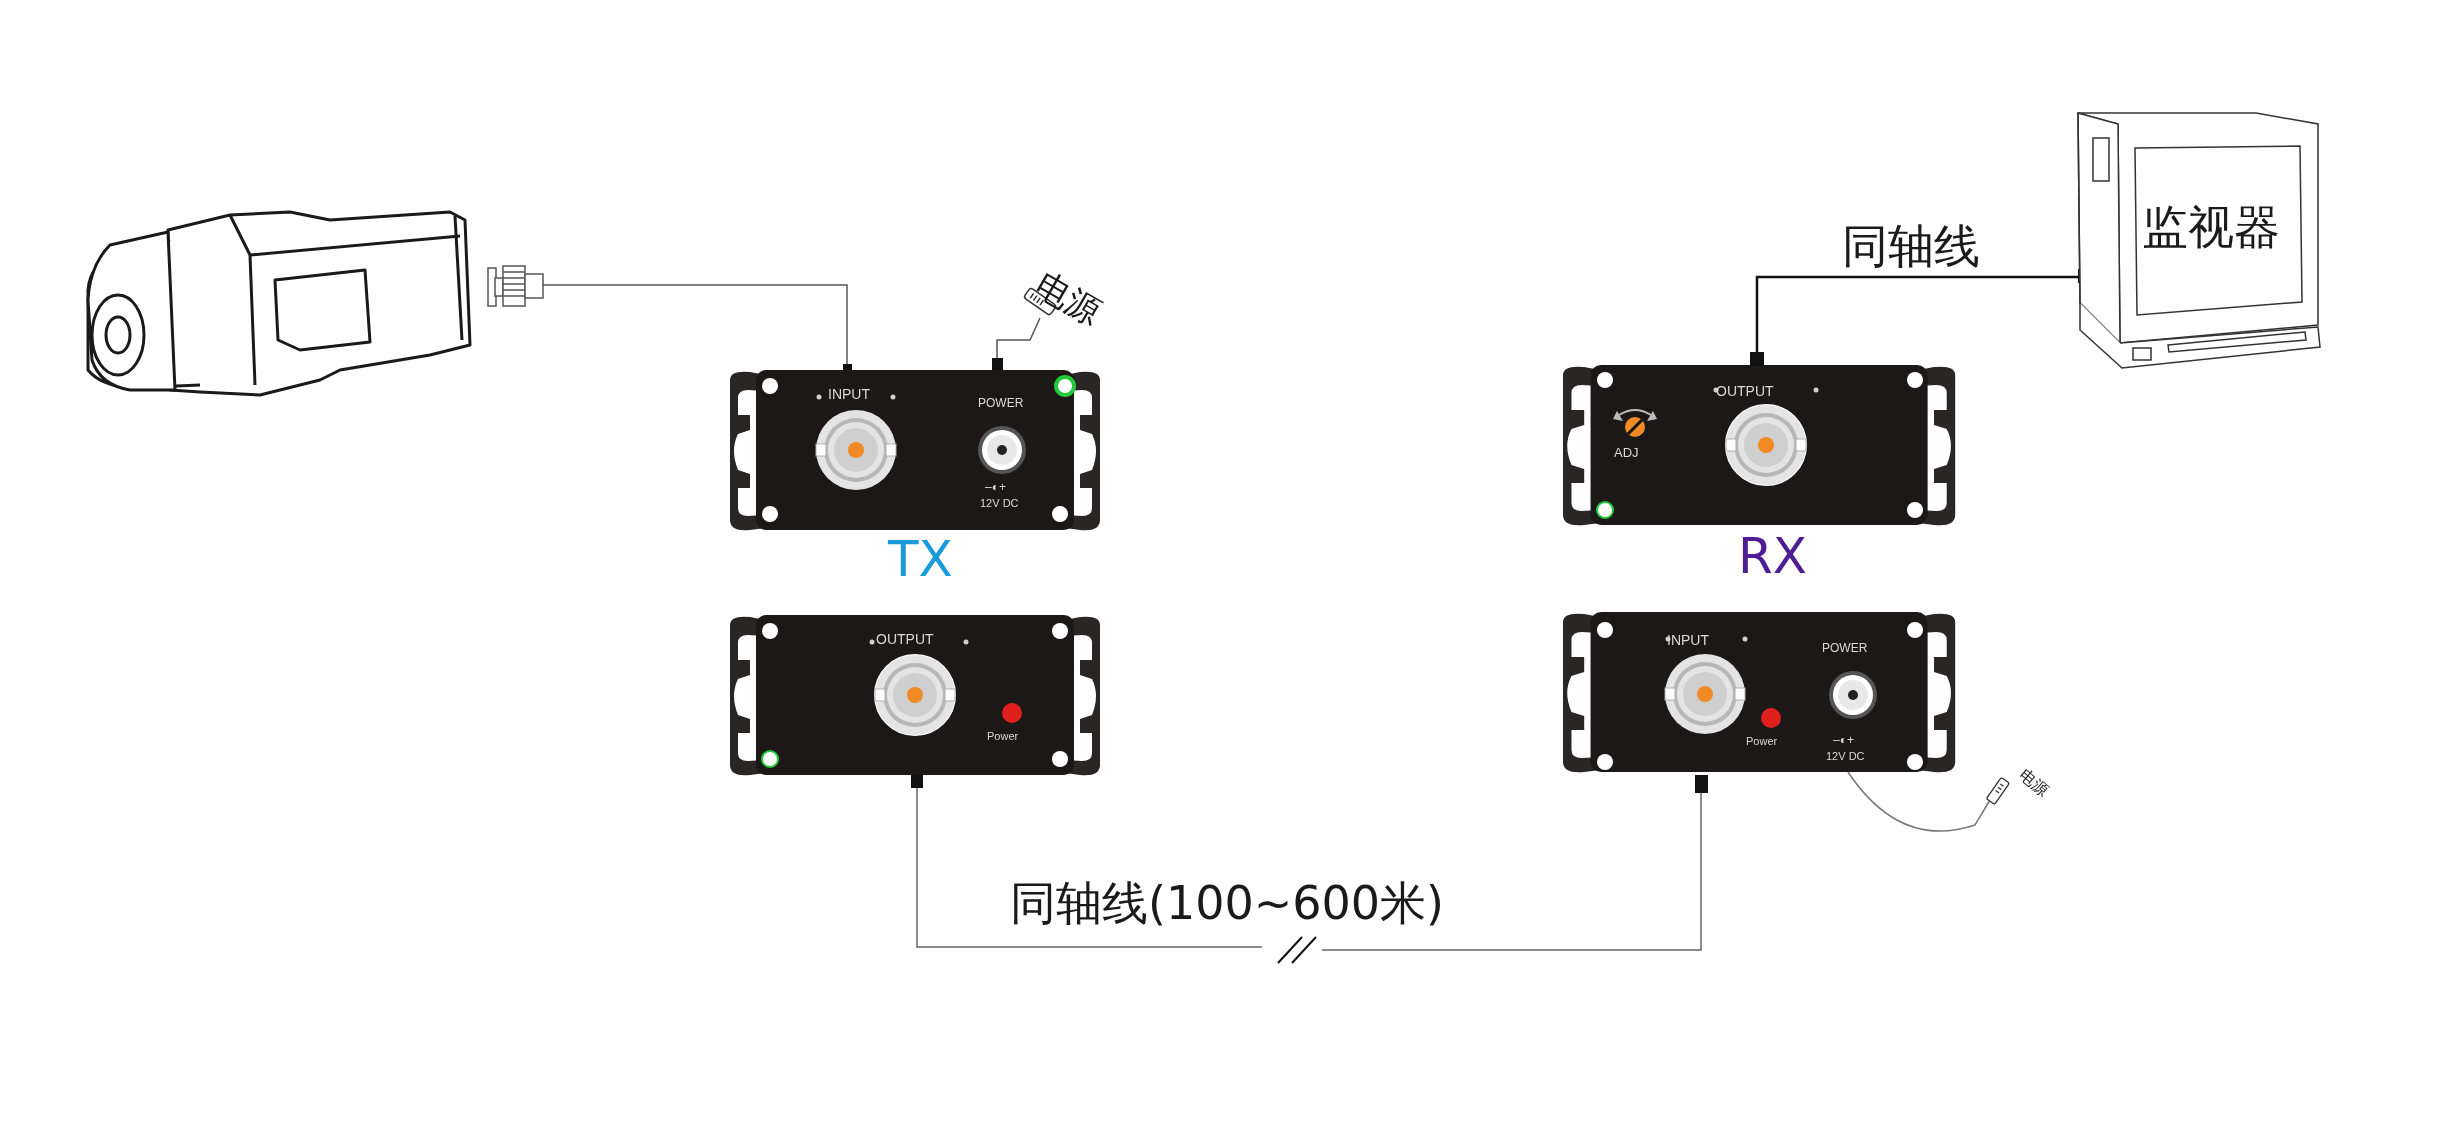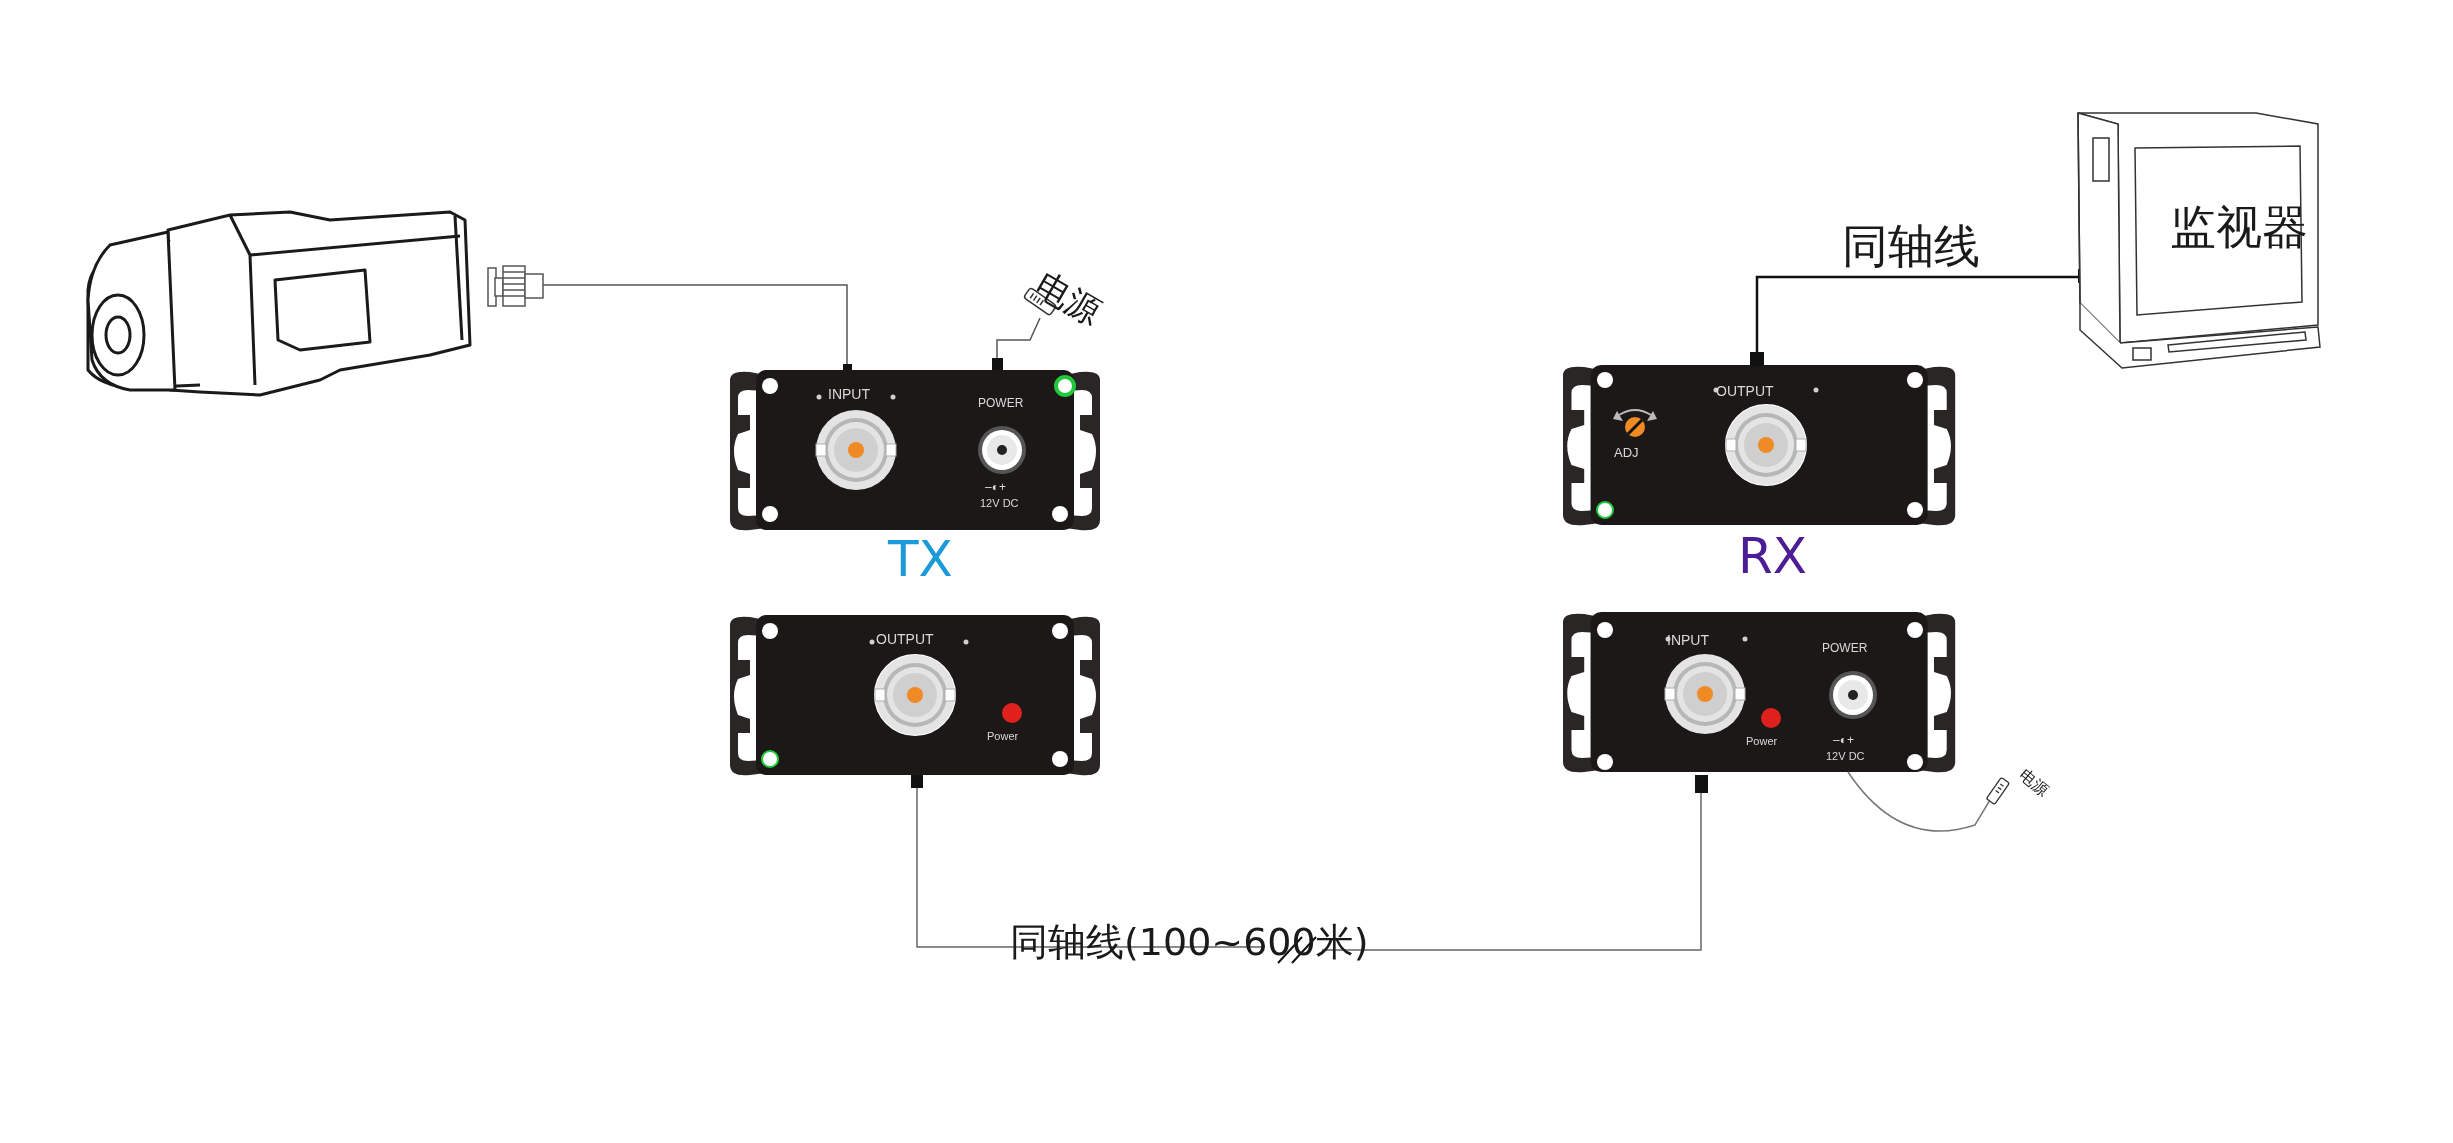--- a/index.html
+++ b/index.html
@@ -184,14 +184,14 @@
 
 <div class="lbl" style="left:1667px;top:632px;font-size:14px;">INPUT</div>
 <div class="lbl" style="left:1746px;top:735px;font-size:11px;">Power</div>
 <div class="lbl" style="left:1822px;top:641px;font-size:12px;">POWER</div>
 <div class="lbl" style="left:1833px;top:733px;font-size:12px;">–◐+</div>
 <div class="lbl" style="left:1826px;top:750px;font-size:11px;">12V DC</div>
 
 <div class="cn" style="left:1050px;top:262px;font-size:34px;transform:rotate(30deg);transform-origin:left top;">电源</div>
 <div class="cn" style="left:2028px;top:765px;font-size:16px;transform:rotate(40deg);transform-origin:left top;">电源</div>
 <div class="cn" style="left:1842px;top:216px;font-size:46px;font-family:Liberation Serif, serif;">同轴线</div>
-<div class="cn" style="left:1010px;top:873px;font-size:38px;margin-top:44px;">同轴线(100~600米)</div>
-<div class="cn" style="left:2142px;top:197px;font-size:46px;margin-left:28px;">监视器</div>
+<div class="cn" style="left:1010px;top:873px;font-size:46px;">同轴线(100~600米)</div>
+<div class="cn" style="left:2142px;top:197px;font-size:46px;">监视器</div>
 
 </body></html>

